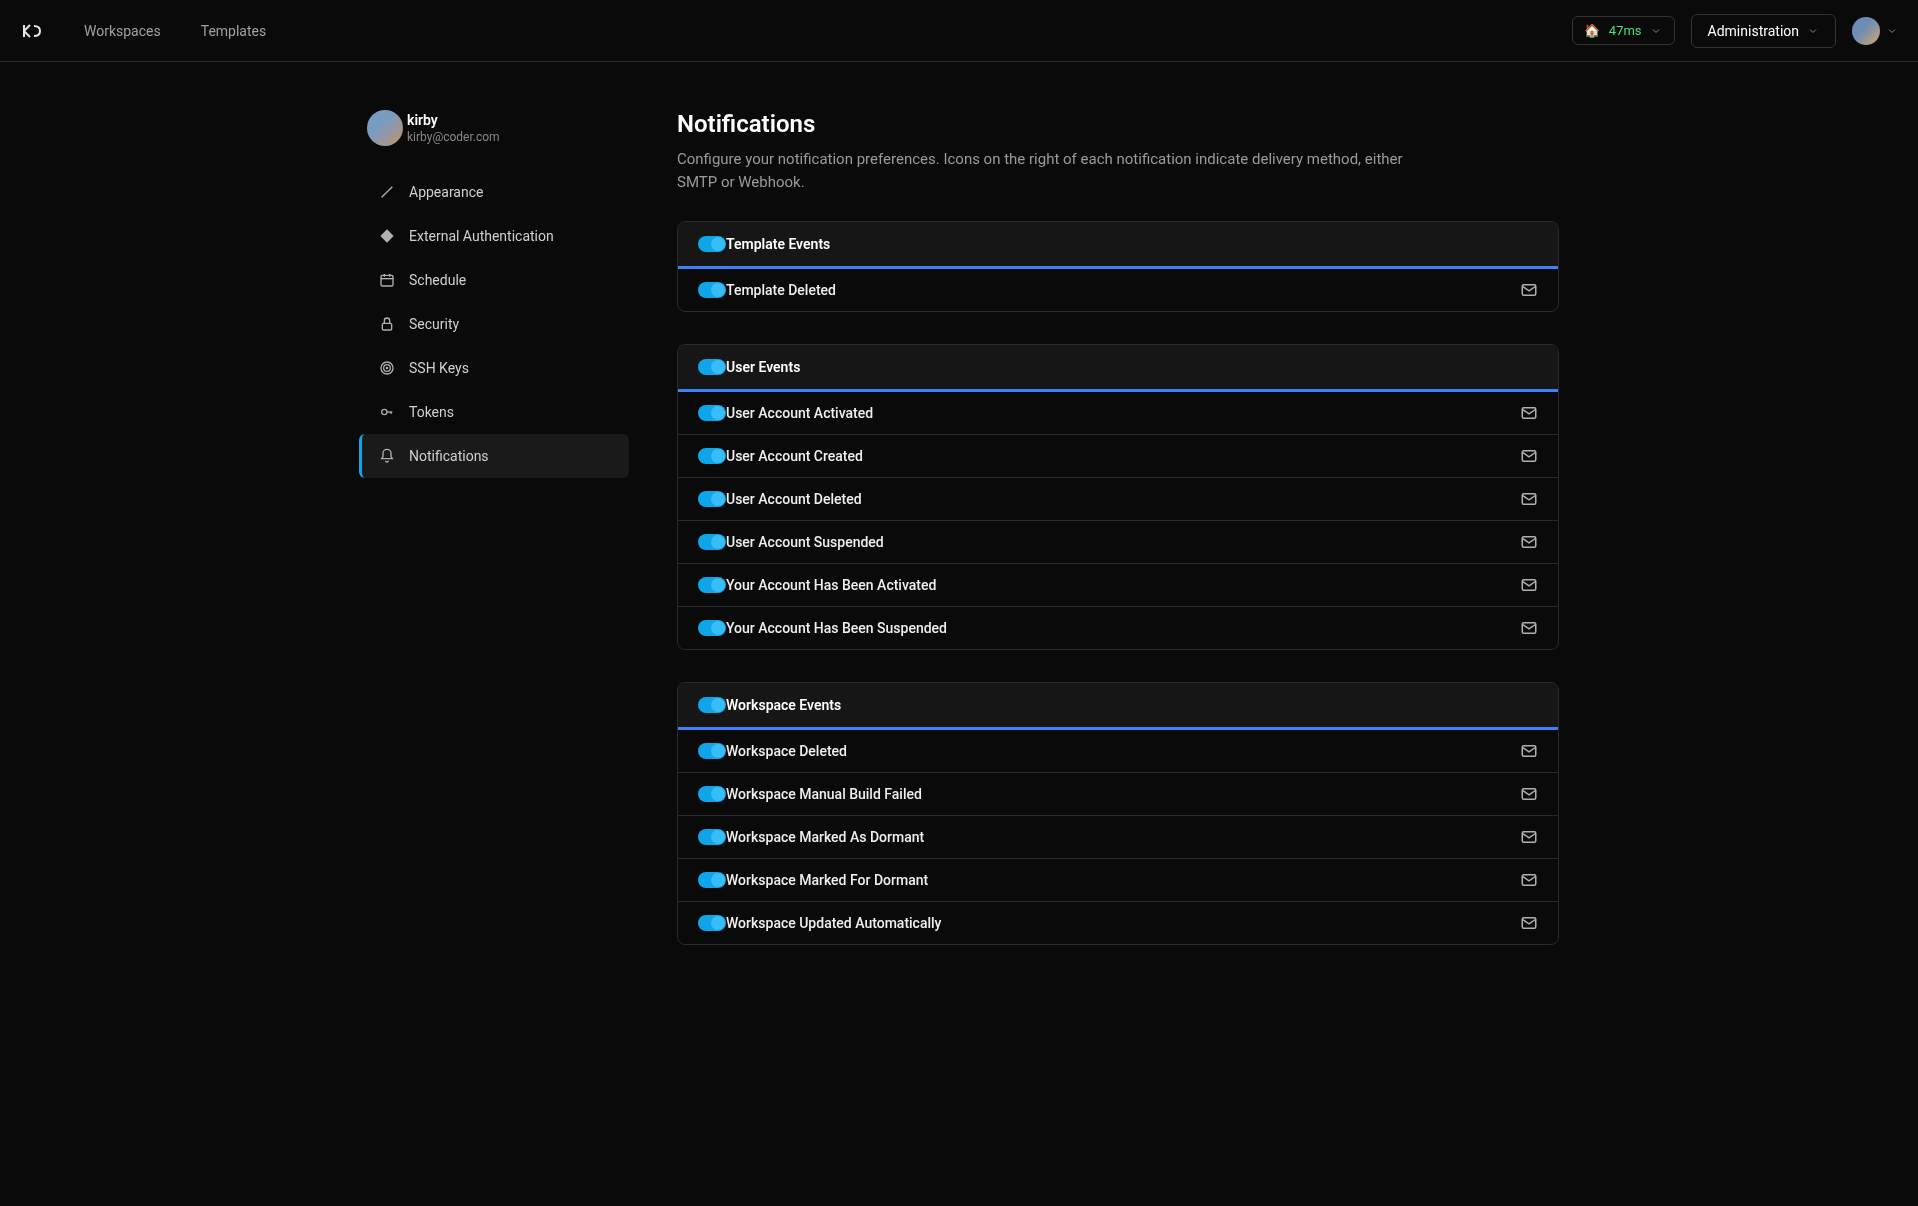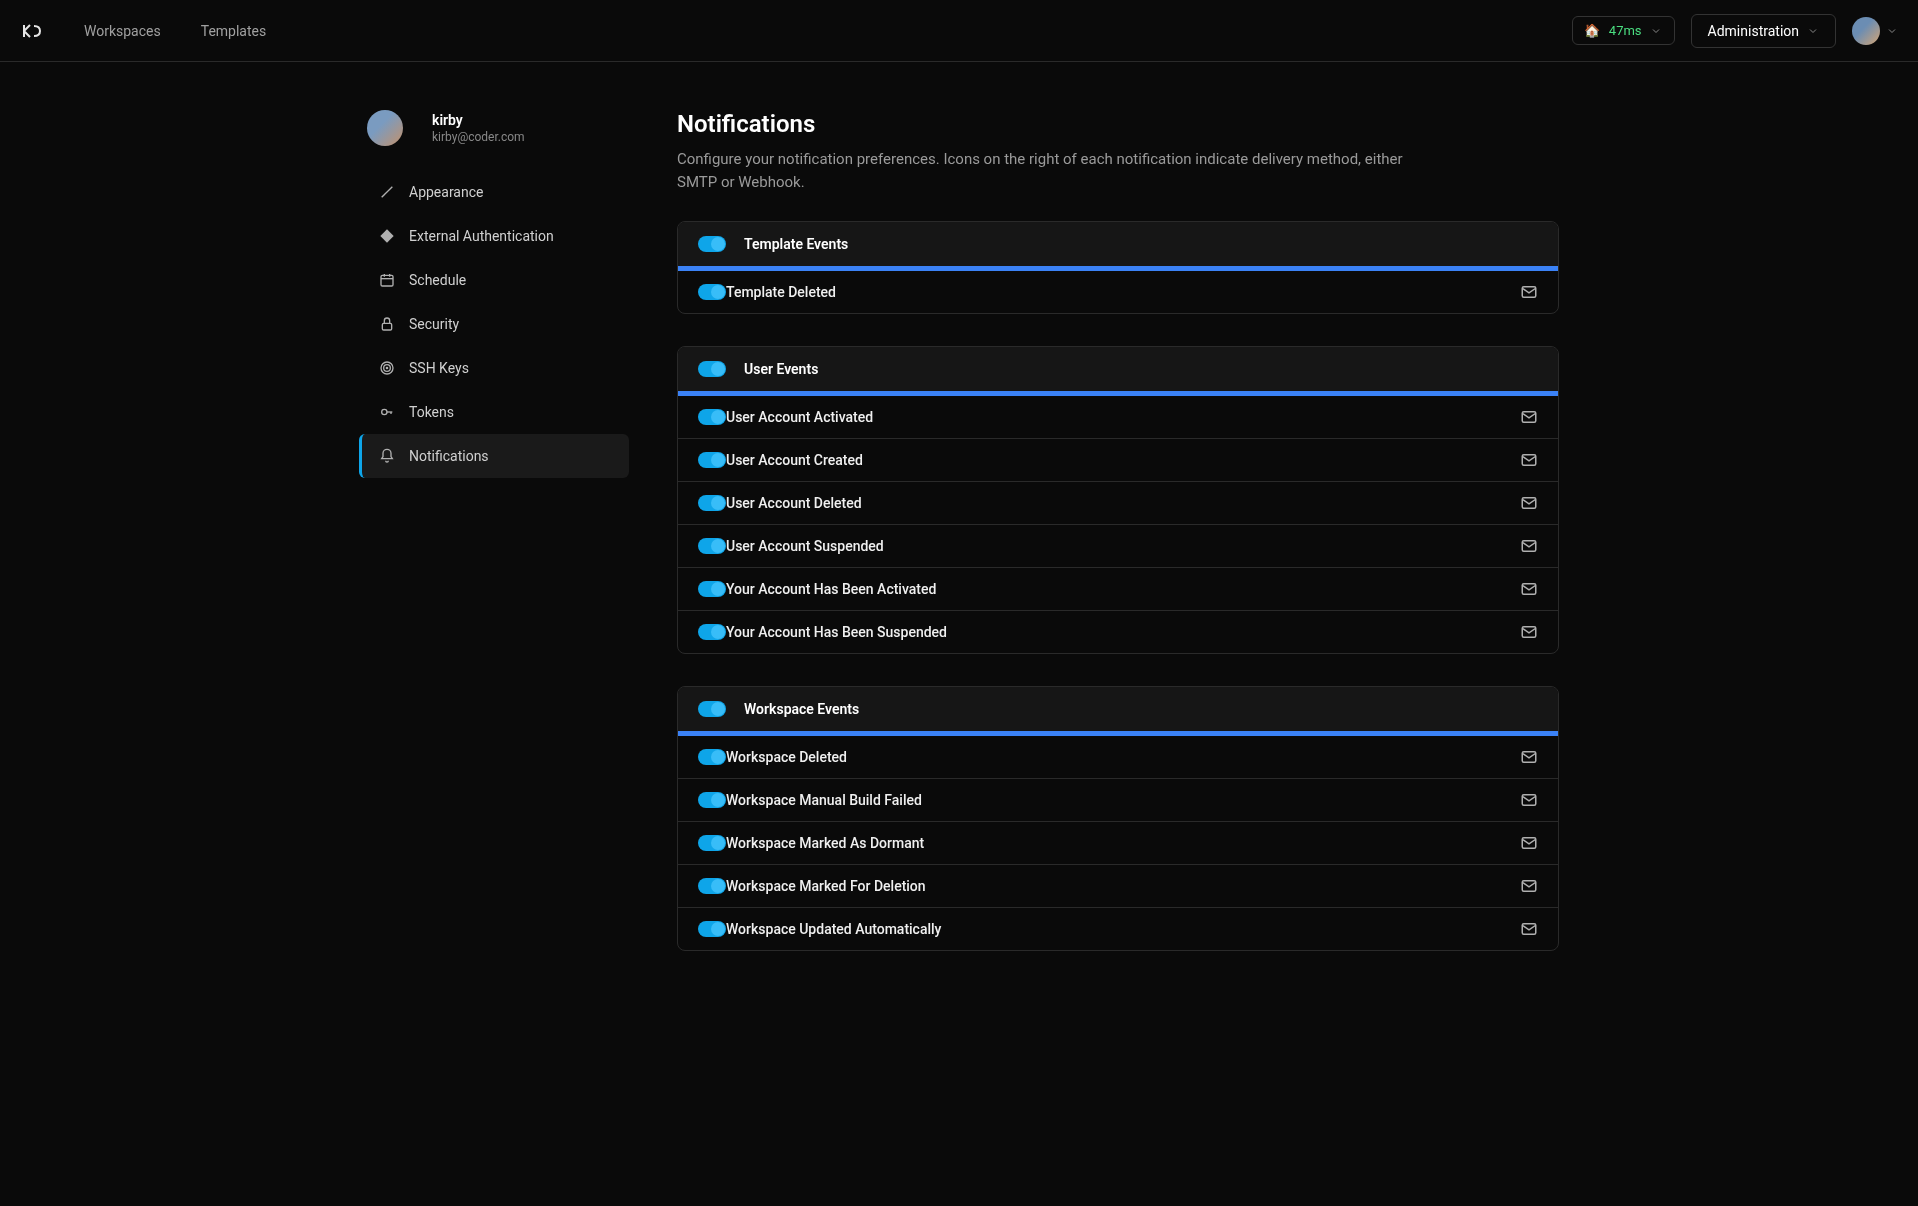--- a/index.html
+++ b/index.html
@@ -61,21 +61,21 @@
   justify-content: center;
 }
 .content-row {
   display: flex;
   gap: 48px;
   width: 1200px;
 }
 
 
 .sidebar { width: 270px; flex-shrink: 0; }
-.user-block { display: flex; align-items: center; gap: 29px; margin-bottom: 24px; padding-left: 8px;}
+.user-block { display: flex; align-items: center; gap: 4px; margin-bottom: 24px; padding-left: 8px;}
 .user-avatar {
   width: 36px; height: 36px; border-radius: 50%;
   background: linear-gradient(135deg, #7a9bc0 40%, #c4916a 100%);
 }
 .user-name { font-weight: 600; color: #fff; font-size: 14px;}
 .user-email { color: #888; font-size: 12px; margin-top: 2px;}
 .sidebar-nav { display: flex; flex-direction: column; }
 .sidebar-item {
   display: flex; align-items: center; gap: 14px;
   padding: 14px 20px;
@@ -95,24 +95,24 @@
 .page-title { font-size: 24px; font-weight: 600; color: #fff; margin-bottom: 10px;}
 .page-subtitle { color: #9a9a9a; font-size: 15px; line-height: 1.5; margin-bottom: 28px; max-width: 760px;}
 
 .section {
   border: 1px solid #2a2a2a;
   border-radius: 8px;
   margin-bottom: 32px;
   overflow: hidden;
 }
 .section-header {
-  display: flex; align-items: center; gap: 18px;
+  display: flex; align-items: center; 
   padding: 14px 20px;
   background: #161616;
-  border-bottom: 5px solid #3b82f6;
+  border-bottom: 3px solid #3b82f6;
 }
 .section-title { font-weight: 600; color: #fff; font-size: 14px;}
 .notif-row {
   display: flex; align-items: center; 
   padding: 12px 20px;
   border-bottom: 1px solid #2a2a2a;
 }
 .notif-row:last-child { border-bottom: none; }
 .notif-label { flex: 1; color: #f0f0f0; font-weight: 500; font-size: 14px;}
 .mail-icon { width: 18px; height: 18px; color: #b0b0b0; }
@@ -333,21 +333,21 @@
             <div class="notif-row">
               <div class="toggle"></div>
               <span class="notif-label">Workspace Marked As Dormant</span>
               <svg class="mail-icon" viewBox="0 0 24 24" fill="none" stroke="currentColor" stroke-width="2">
                 <rect x="3" y="5" width="18" height="14" rx="2"></rect>
                 <polyline points="3 7 12 13 21 7"></polyline>
               </svg>
             </div>
             <div class="notif-row">
               <div class="toggle"></div>
-              <span class="notif-label">Workspace Marked For Deletion</span>
+              <span class="notif-label">Workspace Marked For Dormant</span>
               <svg class="mail-icon" viewBox="0 0 24 24" fill="none" stroke="currentColor" stroke-width="2">
                 <rect x="3" y="5" width="18" height="14" rx="2"></rect>
                 <polyline points="3 7 12 13 21 7"></polyline>
               </svg>
             </div>
             <div class="notif-row">
               <div class="toggle"></div>
               <span class="notif-label">Workspace Updated Automatically</span>
               <svg class="mail-icon" viewBox="0 0 24 24" fill="none" stroke="currentColor" stroke-width="2">
                 <rect x="3" y="5" width="18" height="14" rx="2"></rect>

